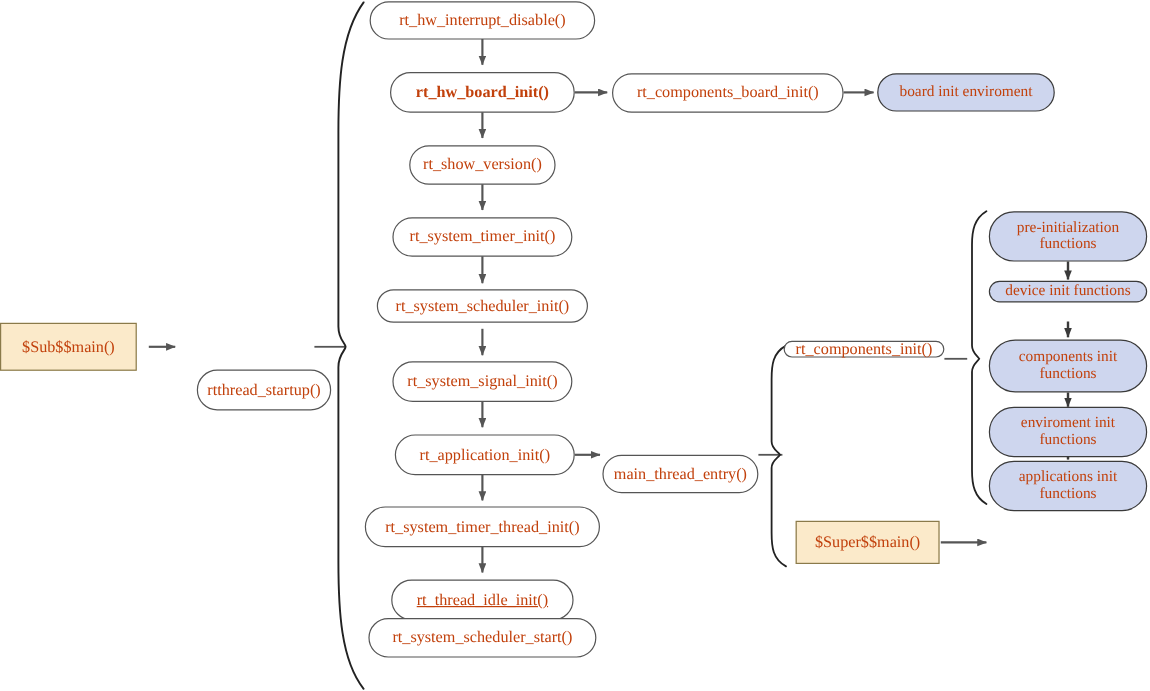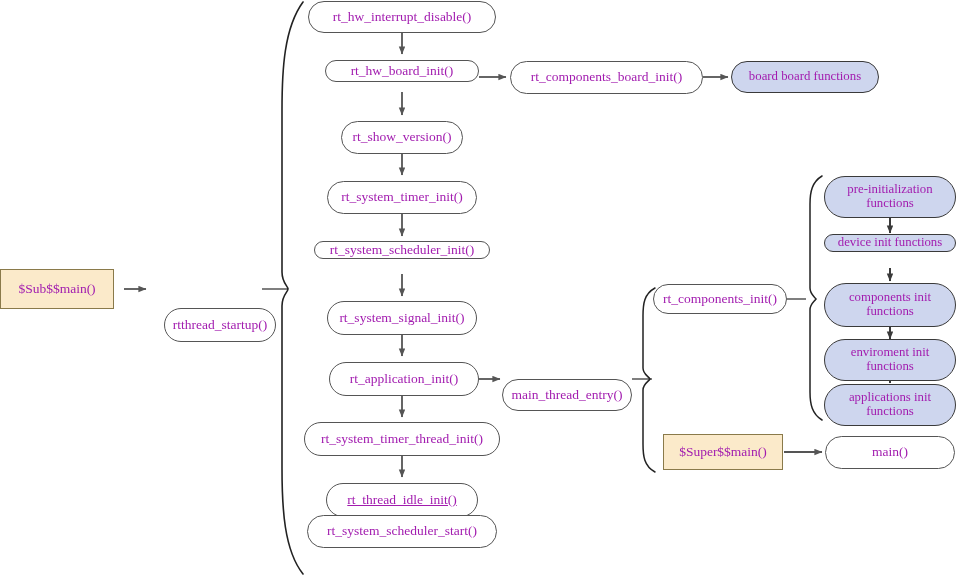--- a/index.html
+++ b/index.html
@@ -9,21 +9,21 @@
     background:#ffffff;
     overflow:hidden;
     font-family:"Liberation Serif","DejaVu Serif",serif;
   }
   #wires{position:absolute;left:0;top:0;width:958px;height:576px;pointer-events:none;}
   .node{
     position:absolute;
     box-sizing:border-box;
     display:flex;align-items:center;justify-content:center;
     text-align:center;
-    color:#a21caf;
+    color:#c2410c;
     line-height:1.08;
     background:#ffffff;
     border:1.3px solid #555555;
     border-radius:999px;
     font-size:13.5px;
     white-space:pre-line;
     z-index:2;
   }
   .node.blue{background:#ced6ee;border-color:#3a3a3a;}
   .node.tan{background:#fbeaca;border-color:#8a7a4a;border-radius:0;border-width:1.2px;}
@@ -95,49 +95,48 @@
                C814,302 810,304 810,310 L810,392 C810,404 812,414 822,420"></path>
     </g>
   </svg>
 
   <div class="node tan" style="left:0;top:269px;width:114px;height:40px;">$Sub$$main()</div>
 
   <div class="node" style="left:164px;top:272px;width:112px;height:34px;margin-top:36px;">rtthread_startup()</div>
 
   <div class="node" style="left:308px;top:1px;width:188px;height:32px;">rt_hw_interrupt_disable()</div>
 
-  <div class="node" style="left:325px;top:60px;width:154px;height:22px;">rt_hw_board_init()</div>
+  <div class="node" style="left:325px;top:60px;width:154px;height:34px;font-weight:bold;">rt_hw_board_init()</div>
 
   <div class="node" style="left:341px;top:121px;width:122px;height:33px;">rt_show_version()</div>
 
   <div class="node" style="left:327px;top:181px;width:150px;height:33px;">rt_system_timer_init()</div>
 
-  <div class="node" style="left:314px;top:241px;width:176px;height:18px;">rt_system_scheduler_init()</div>
+  <div class="node" style="left:314px;top:241px;width:176px;height:28px;">rt_system_scheduler_init()</div>
 
   <div class="node" style="left:327px;top:301px;width:150px;height:34px;">rt_system_signal_init()</div>
 
   <div class="node" style="left:329px;top:362px;width:150px;height:34px;">rt_application_init()</div>
 
   <div class="node" style="left:304px;top:422px;width:196px;height:34px;">rt_system_timer_thread_init()</div>
 
   <div class="node" style="left:326px;top:483px;width:152px;height:34px;text-decoration:underline;">rt_thread_idle_init()</div>
 
   <div class="node" style="left:307px;top:515px;width:190px;height:33px;">rt_system_scheduler_start()</div>
 
   <div class="node" style="left:510px;top:61px;width:193px;height:33px;">rt_components_board_init()</div>
 
-  <div class="node blue small" style="left:731px;top:61px;width:148px;height:32px;">board board functions</div>
+  <div class="node blue small" style="left:731px;top:61px;width:148px;height:32px;">board init enviroment</div>
 
   <div class="node" style="left:502px;top:363px;width:130px;height:32px;margin-top:16px;">main_thread_entry()</div>
 
-  <div class="node" style="left:653px;top:284px;width:134px;height:30px;">rt_components_init()</div>
+  <div class="node" style="left:653px;top:284px;width:134px;height:14px;">rt_components_init()</div>
 
   <div class="node tan" style="left:663px;top:434px;width:120px;height:36px;">$Super$$main()</div>
 
-  <div class="node" style="left:825px;top:436px;width:130px;height:33px;">main()</div>
 
   <div class="node blue small" style="left:824px;top:176px;width:132px;height:42px;">pre-initialization
 functions</div>
 
   <div class="node blue small" style="left:824px;top:234px;width:132px;height:18px;">device init functions</div>
 
   <div class="node blue small" style="left:824px;top:283px;width:132px;height:44px;">components init
 functions</div>
 
   <div class="node blue small" style="left:824px;top:339px;width:132px;height:42px;">enviroment init

